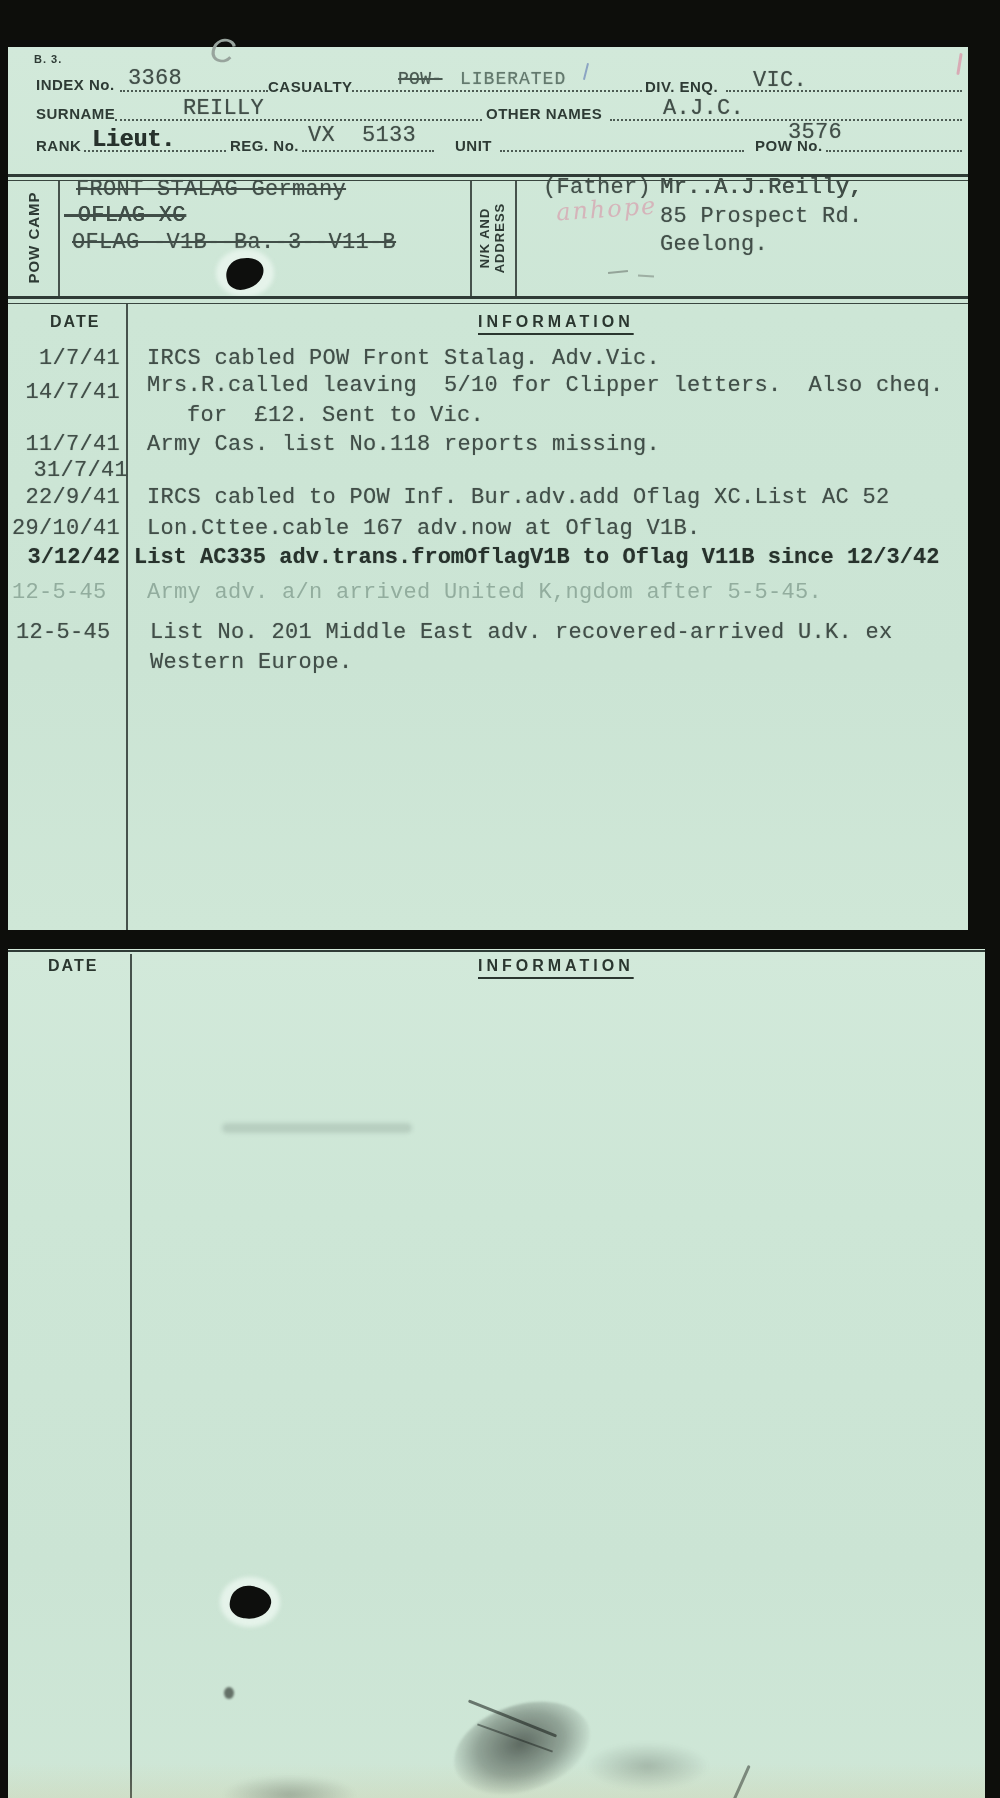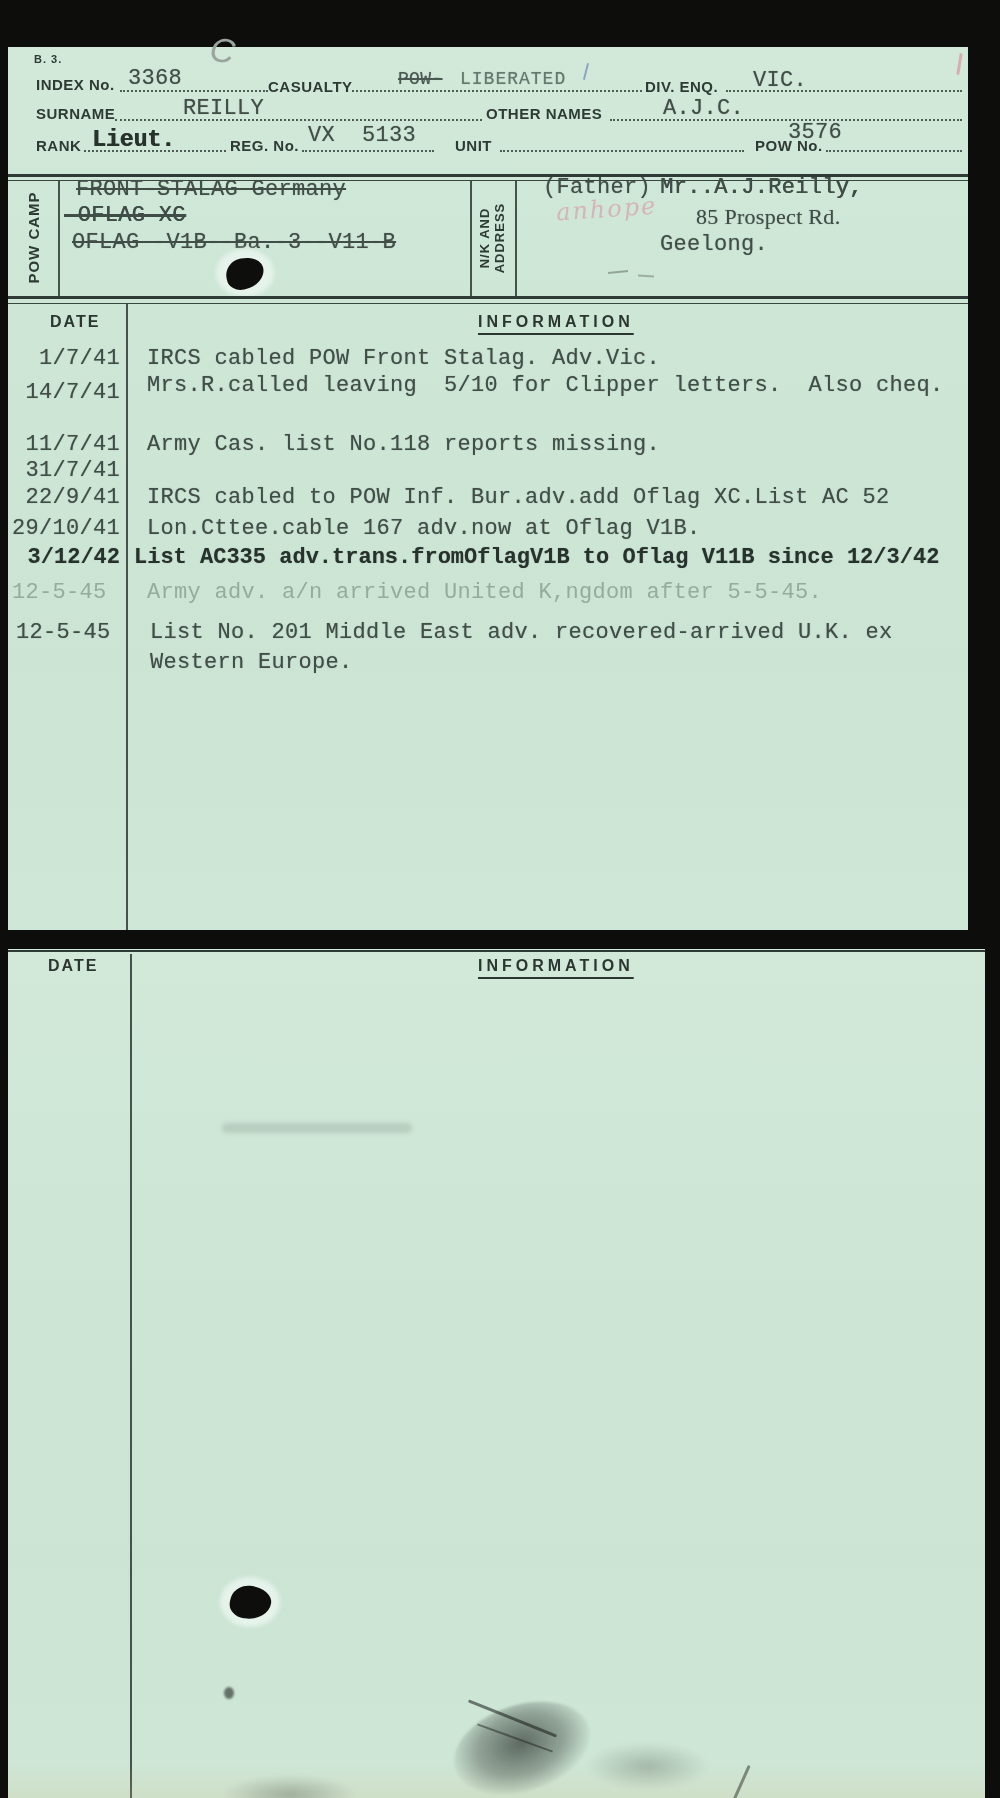--- a/index.html
+++ b/index.html
@@ -94,21 +94,21 @@
   <div class="typed struck" style="left:76px;top:140px;">FRONT-STALAG Germany</div>
   <div class="typed struck3" style="left:64px;top:166px;text-shadow:.6px 0 0 #3a463f;">-OFLAG-XC</div>
   <div class="typed struck" style="left:72px;top:193px;">OFLAG -V1B--Ba.-3--V11-B</div>
 
   <div class="vlabel2" style="left:447px;top:186px;width:90px;">
     <span>N/K AND</span><br>
     <span>ADDRESS</span>
   </div>
   <div class="typed" style="left:543px;top:138px;">(Father)</div>
   <div class="typed" style="left:660px;top:138px;text-shadow:.6px 0 0 #3a463f;">Mr..A.J.Reilly,</div>
-  <div class="typed" style="left:696px;top:167px;font-family:Liberation Serif, serif;">85 Prospect Rd.</div>
+  <div class="typed" style="left:660px;top:167px;">85 Prospect Rd.</div>
   <div class="typed" style="left:660px;top:195px;">Geelong.</div>
   <div class="pinknote" style="left:556px;top:158px;">anhope</div>
   <div class="stroke" style="left:608px;top:234px;width:20px;height:2px;background:rgba(110,120,112,.6);transform:rotate(-6deg);"></div>
   <div class="stroke" style="left:638px;top:238px;width:16px;height:2px;background:rgba(110,120,112,.5);transform:rotate(4deg);"></div>
 
   <div class="hole-halo" style="left:216px;top:212px;width:58px;height:48px;"></div>
   <div class="hole" style="left:226px;top:221px;width:38px;height:31px;transform:rotate(-12deg);"></div>
 
   <div class="hr" style="left:8px;top:259px;width:960px;height:3px;background:#2f3b36;"></div>
   <div class="hr" style="left:8px;top:266px;width:960px;height:1px;"></div>
@@ -116,25 +116,26 @@
   <div class="vr" style="left:126px;top:267px;height:626px;"></div>
   <div class="thead" style="left:50px;top:276px;">DATE</div>
   <div class="thead info-head" style="left:478px;top:276px;">INFORMATION</div>
 
   <div class="typed date-cell" style="top:309px;">1/7/41</div>
   <div class="typed info-cell" style="top:309px;">IRCS cabled POW Front Stalag. Adv.Vic.</div>
 
   <div class="typed date-cell" style="top:343px;">14/7/41</div>
   <div class="typed info-cell" style="top:336px;">Mrs.R.called leaving  5/10 for Clipper letters.  Also cheq.</div>
 
+  <div class="typed info-cell" style="top:366px;left:187px;">for  £12. Sent to Vic.</div>
 
   <div class="typed date-cell" style="top:395px;">11/7/41</div>
   <div class="typed info-cell" style="top:395px;">Army Cas. list No.118 reports missing.</div>
 
-  <div class="typed date-cell" style="top:421px;">31/7/41</div>
+  <div class="typed date-cell" style="top:421px;padding-left:8px;">31/7/41</div>
 
   <div class="typed date-cell" style="top:448px;">22/9/41</div>
   <div class="typed info-cell" style="top:448px;">IRCS cabled to POW Inf. Bur.adv.add Oflag XC.List AC 52</div>
 
   <div class="typed date-cell" style="top:479px;">29/10/41</div>
   <div class="typed info-cell" style="top:479px;">Lon.Cttee.cable 167 adv.now at Oflag V1B.</div>
 
   <div class="typed bold date-cell" style="top:508px;">3/12/42</div>
   <div class="typed bold info-cell" style="top:508px;left:134px;">List AC335 adv.trans.fromOflagV1B to Oflag V11B since 12/3/42</div>
 

